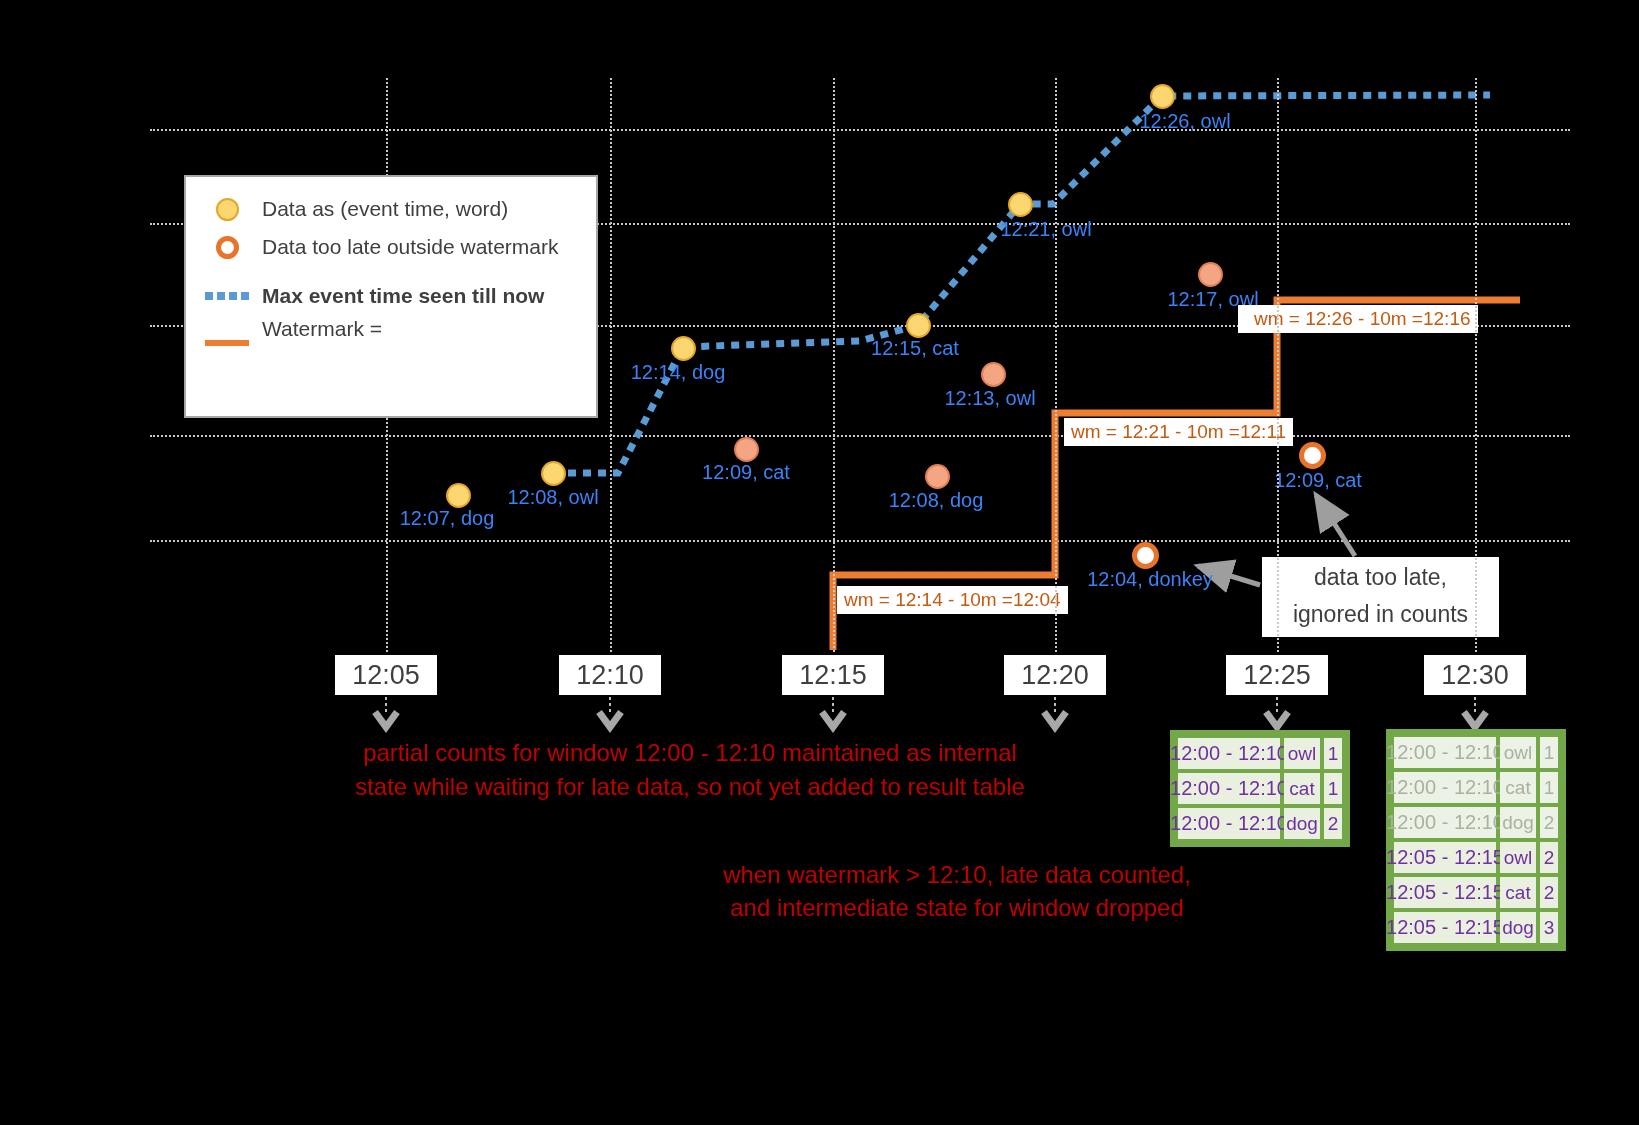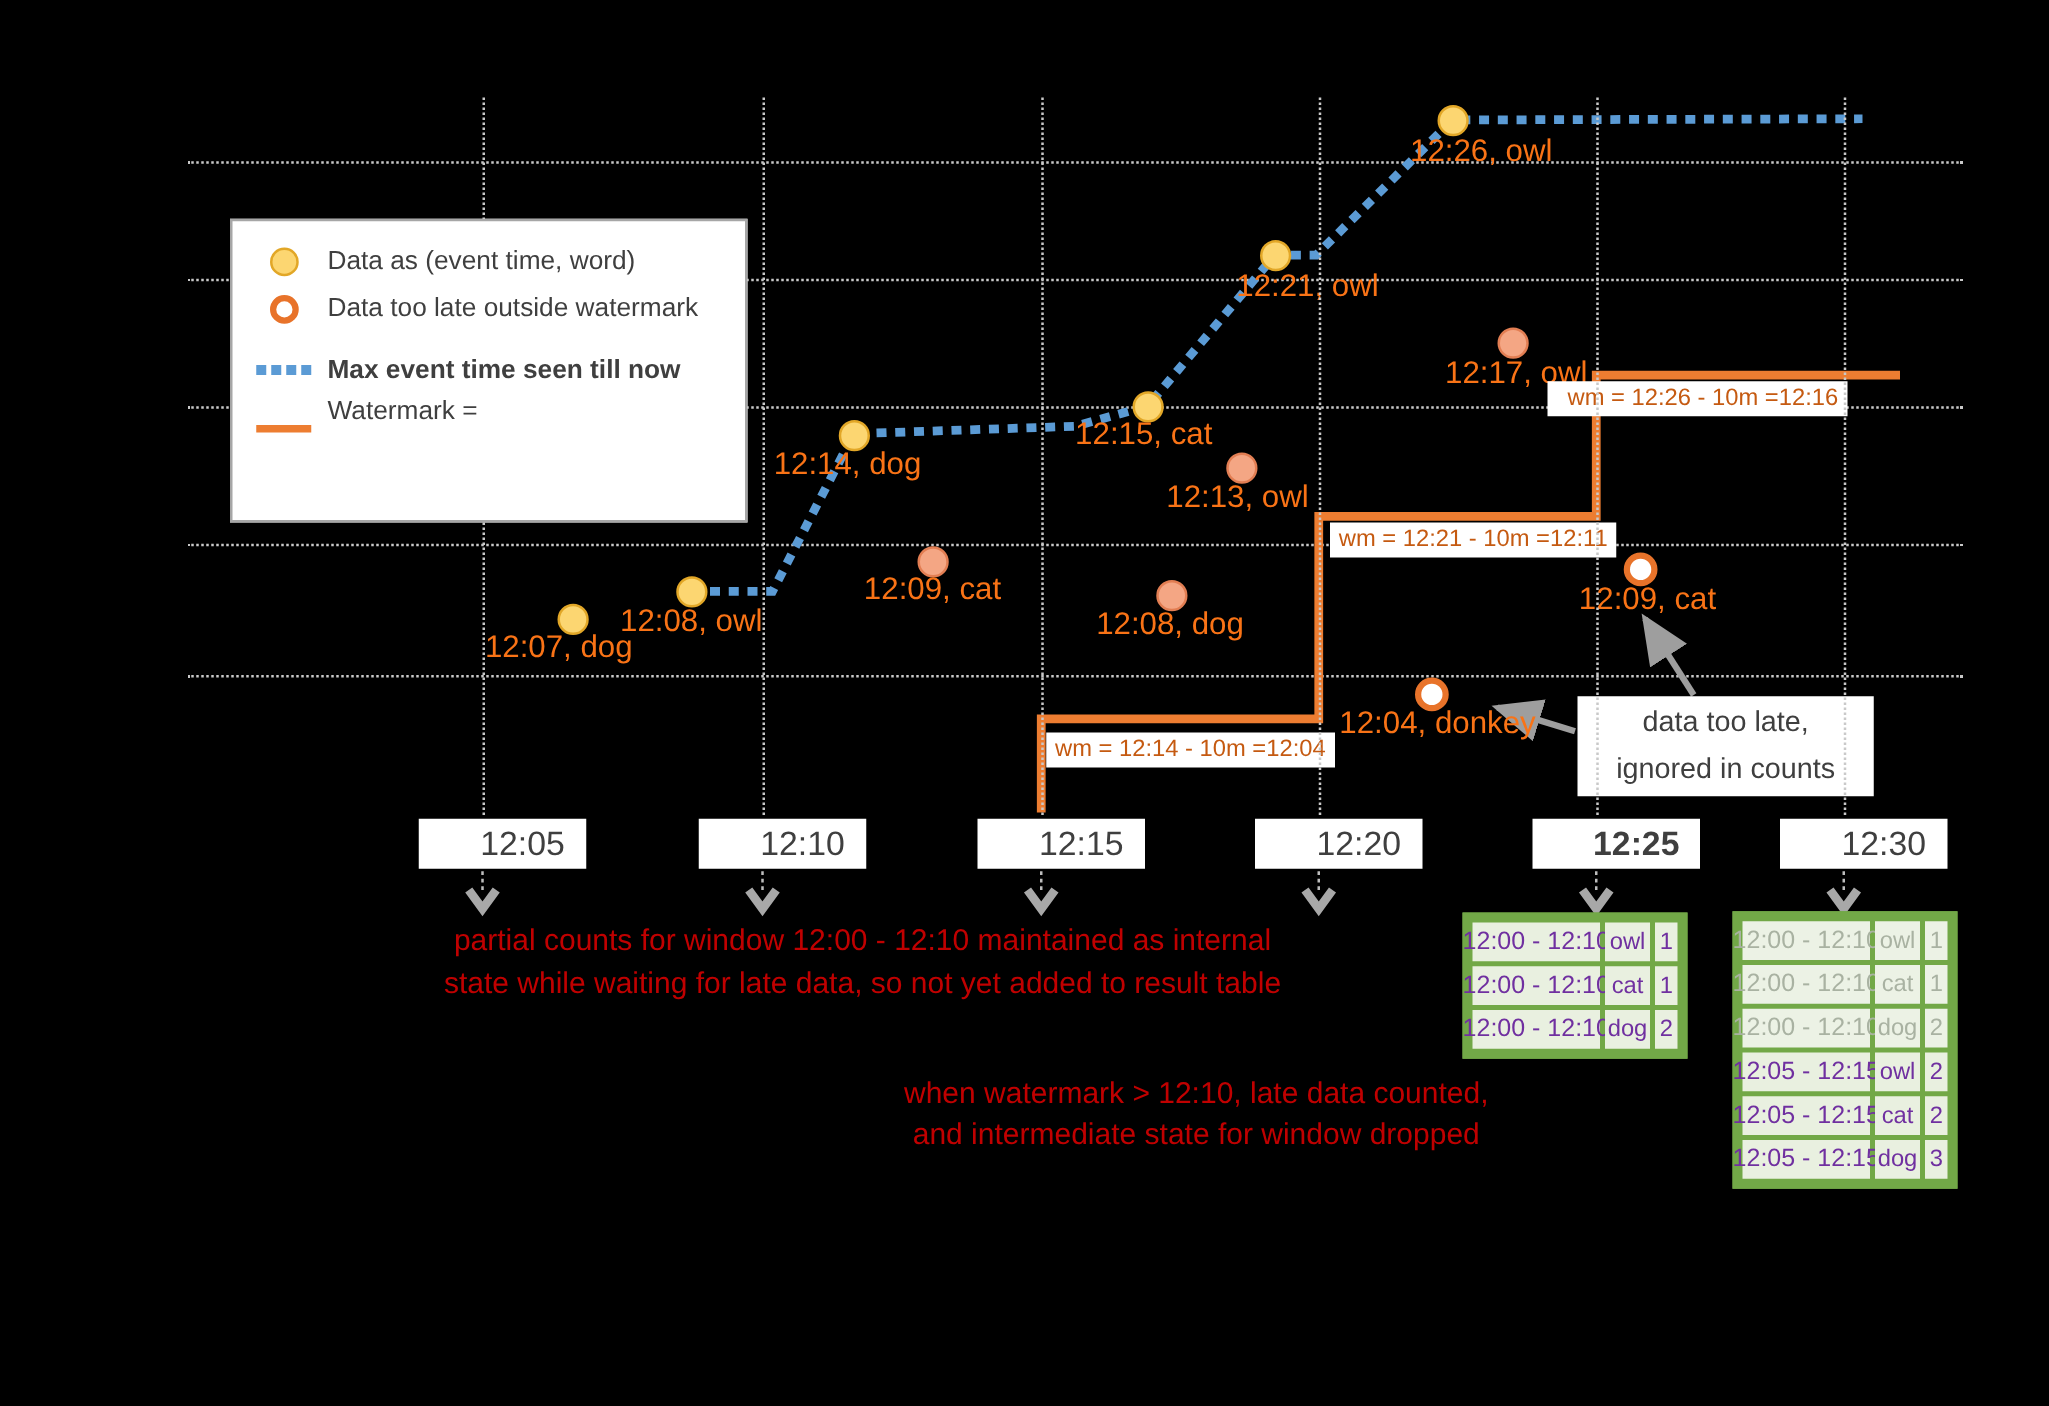--- a/index.html
+++ b/index.html
@@ -5,28 +5,28 @@
   html,body{margin:0;padding:0;background:#000;}
   #canvas{position:relative;width:1639px;height:1125px;background:#000;overflow:hidden;
           font-family:"Liberation Sans","DejaVu Sans",sans-serif;}
   
   .hgrid{position:absolute;height:0;border-top:2px dotted #c9c9c9;z-index:2;}
   .vgrid{position:absolute;width:0;border-left:2px dotted #c9c9c9;z-index:6;}
   
   #svglayer{position:absolute;left:0;top:0;z-index:3;}
   
   .time-label{position:absolute;width:102px;height:40px;background:#fff;color:#3f3f3f;
-              font-size:27px;line-height:40px;text-align:center;z-index:1;padding-left:32px;}
+              font-size:27px;line-height:40px;text-align:center;z-index:1;}
   
   .pt{position:absolute;border-radius:50%;z-index:4;box-sizing:border-box;}
   .pt-ontime{width:25px;height:25px;background:#fcd671;border:2px solid #e2a727;}
   .pt-late{width:25px;height:25px;background:#f4a684;border:2px solid #e27e53;}
   .pt-toolate{width:27px;height:27px;background:#fff;border:5px solid #e8732a;}
   .pt-label{position:absolute;transform:translate(-50%,-50%);white-space:nowrap;
-            color:#f97316;font-size:25px;z-index:4;}
+            color:#3b82f6;font-size:20px;z-index:4;}
   
   .wm-label{position:absolute;background:#fff;color:#c55a11;font-size:19px;
             padding:3px 7px;white-space:nowrap;z-index:5;}
   
   #legend{position:absolute;left:184px;top:175px;width:414px;height:243px;background:#fff;
           border:2px solid #a6a6a6;box-sizing:border-box;z-index:7;padding:13px 0 0 18px;
           color:#3f3f3f;font-size:21px;}
   .lg-row{display:flex;align-items:center;height:38px;}
   .lg-row.lg-line{height:36px;font-weight:bold;}
   .lg-sw{width:46px;display:flex;justify-content:center;align-items:center;flex:0 0 46px;margin-right:12px;}
@@ -94,21 +94,21 @@
         </marker>
       </defs>
       <line x1="1355" y1="556" x2="1316" y2="495" stroke="#9e9e9e" stroke-width="5" marker-end="url(#garrow)"></line>
       <line x1="1260" y1="585" x2="1198" y2="566" stroke="#9e9e9e" stroke-width="5" marker-end="url(#garrow)"></line>
     </svg>
   <div id="timelabels">
       <div class="time-label" style="left: 335px; top: 655px;">12:05</div>
       <div class="time-label" style="left: 559px; top: 655px;">12:10</div>
       <div class="time-label" style="left: 782px; top: 655px;">12:15</div>
       <div class="time-label" style="left: 1004px; top: 655px;">12:20</div>
-      <div class="time-label" style="left: 1226px; top: 655px; font-weight: bold;">12:25</div>
+      <div class="time-label" style="left: 1226px; top: 655px;">12:25</div>
       <div class="time-label" style="left: 1424px; top: 655px;">12:30</div>
     </div>
   <div id="pointslayer">
       <div class="pt pt-ontime" style="left: 445.5px; top: 482.5px;"></div>
       <div class="pt-label" style="left: 447px; top: 518px;">12:07, dog</div>
       <div class="pt pt-ontime" style="left: 540.5px; top: 460.5px;"></div>
       <div class="pt-label" style="left: 553px; top: 497px;">12:08, owl</div>
       <div class="pt pt-ontime" style="left: 670.5px; top: 335.5px;"></div>
       <div class="pt-label" style="left: 678px; top: 372px;">12:14, dog</div>
       <div class="pt pt-ontime" style="left: 905.5px; top: 312.5px;"></div>

